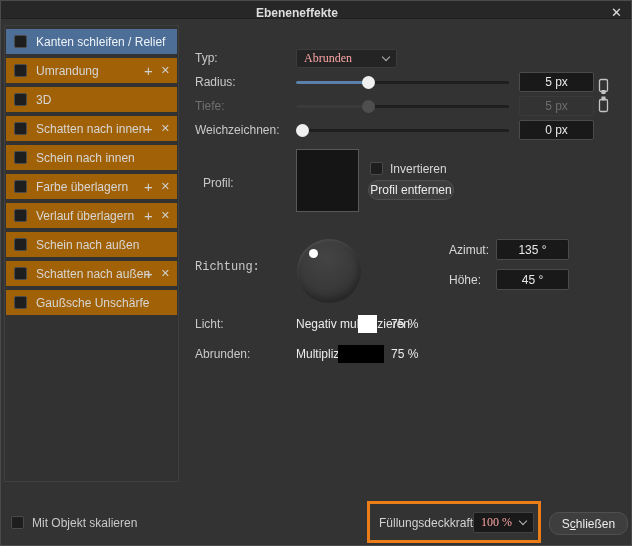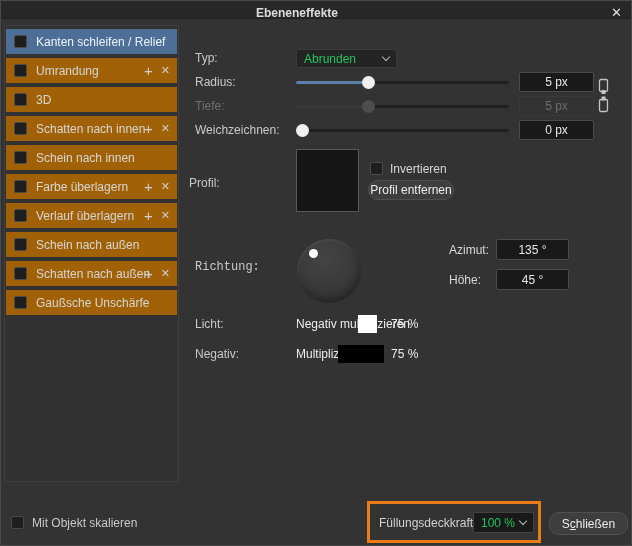--- a/index.html
+++ b/index.html
@@ -29,22 +29,22 @@
   .fx-label { margin-left:9px; color:#d6d6d6; white-space:nowrap; }
   .item-actions { position:absolute; right:7px; top:0; height:25px; display:flex;
                   align-items:center; gap:8px; color:#cfcfcf; }
   .item-actions .plus { font-size:15px; line-height:15px; }
   .item-actions .cross { font-size:11px; }
 
   
   .lbl { position:absolute; height:18px; line-height:18px; color:#c9c9c9; white-space:nowrap; }
   .lbl.disabled { color:#6f6f6f; }
   .select-dark { position:absolute; background:#242424; border:1px solid #3c3c3c;
-                 border-radius:2px; color:#22c55e; display:flex; align-items:center;
-                 padding:0 7px; }
+                 border-radius:2px; color:#fca5a5; display:flex; align-items:center;
+                 padding:0 7px;font-family:Liberation Serif, serif; }
   .chevron { width:6px; height:6px; border-right:1px solid #b8b8b8;
              border-bottom:1px solid #b8b8b8; transform:rotate(45deg);
              margin-left:auto; margin-top:-3px; }
   .value-box { position:absolute; background:#191919; border:1px solid #4b4b4b;
                border-radius:2px; color:#e8e8e8; display:flex; align-items:center;
                justify-content:center; }
   .value-box.disabled { background:transparent; border-color:#3a3a3a; color:#6d6d6d; }
 
   .slider { position:absolute; width:213px; height:13px; }
   .slider .track { position:absolute; left:0; top:5px; width:213px; height:3px;
@@ -202,41 +202,41 @@
   </svg>
 
   <div class="lbl" style="left:194px; top:120px;">Weichzeichnen:</div>
   <div class="slider" style="left:295px; top:123px;">
     <div class="track"></div>
     <div class="fill" style="width: 6.5px;"></div>
     <div class="thumb" style="left: 0px;"></div>
   </div>
   <div class="value-box" style="left:518px; top:119px; width:75px; height:20px;">0 px</div>
 
-  <div class="lbl" style="left:188px; top:173px;text-align:right;">Profil:</div>
+  <div class="lbl" style="left:202px; top:173px;text-align:right;">Profil:</div>
   <div class="profil-thumb"></div>
   <span class="small-check" style="left:369px; top:161px;"></span>
   <div class="lbl" style="left:389px; top:159px; color:#d8d8d8;">Invertieren</div>
   <div class="btn" style="left:367px; top:179px; width:86px; height:20px;">Profil entfernen</div>
 
   <div class="lbl" style="left:194px; top:257px;font-family:Liberation Mono, monospace;">Richtung:</div>
   <div class="dial">
     <div class="dot"></div>
   </div>
   <div class="lbl" style="left:448px; top:240px; color:#d8d8d8;">Azimut:</div>
   <div class="value-box" style="left:495px; top:238px; width:73px; height:21px;">135 °</div>
   <div class="lbl" style="left:448px; top:270px; color:#d8d8d8;">Höhe:</div>
   <div class="value-box" style="left:495px; top:268px; width:73px; height:21px;">45 °</div>
 
   <div class="lbl" style="left:194px; top:314px;">Licht:</div>
   <div class="blend-text" style="left:295px; top:314px;">Negativ multiplizieren</div>
   <div class="swatch" style="left: 357px; top: 314px; width: 19px; background: rgb(255, 255, 255);"></div>
   <div class="opacity-val" style="left:390px; top:314px;">75 %</div>
 
-  <div class="lbl" style="left:194px; top:344px;">Negativ:</div>
+  <div class="lbl" style="left:194px; top:344px;">Abrunden:</div>
   <div class="blend-text" style="left:295px; top:344px;">Multiplizieren</div>
   <div class="swatch" style="left: 337px; top: 344px; width: 46px; background: rgb(0, 0, 0);"></div>
   <div class="opacity-val" style="left:390px; top:344px;">75 %</div>
 
   <span class="small-check" style="left:10px; top:515px;"></span>
   <div class="footer-label" style="left:31px; top:513px; color:#c9c9c9;">Mit Objekt skalieren</div>
 
   <div class="highlight-box"></div>
   <div class="footer-label" style="left:378px; top:513px;">Füllungsdeckkraft:</div>
   <div class="select-dark" style="left:472px; top:511px; width:61px; height:21px; background:#191919; border-color:#424242;">

